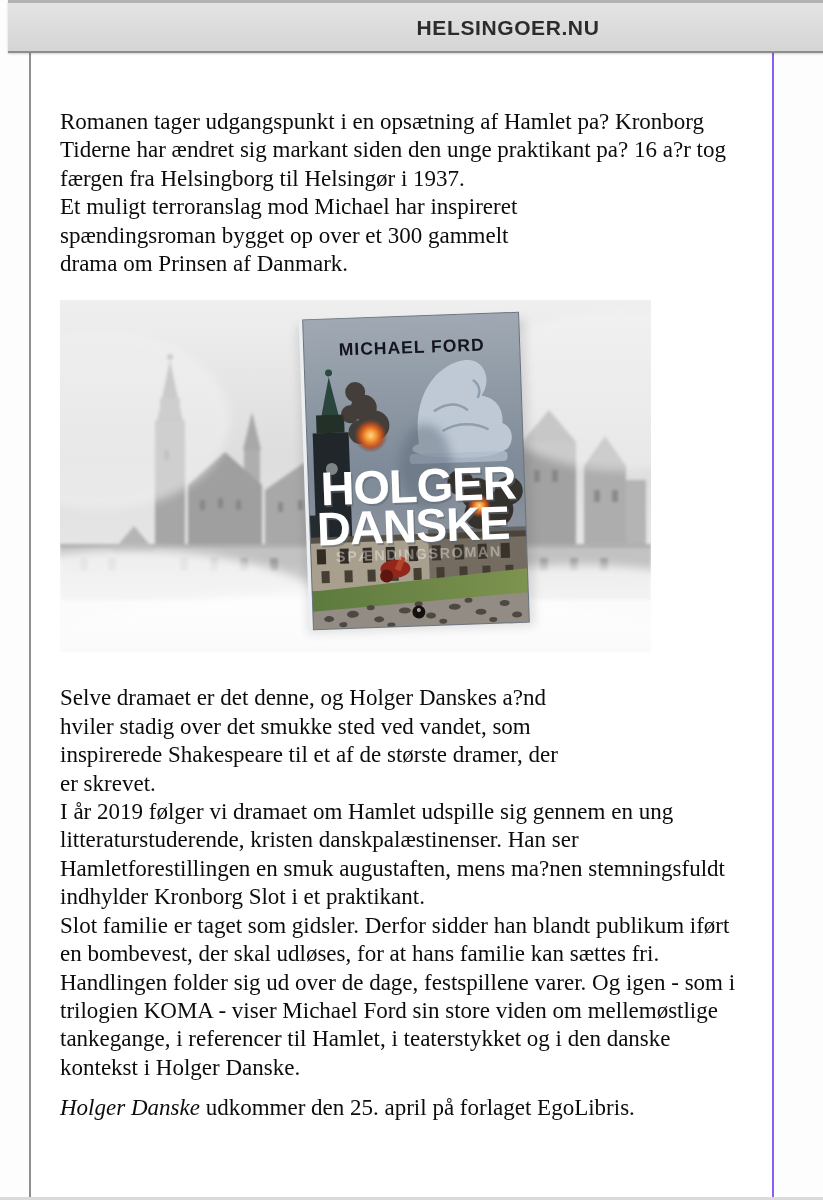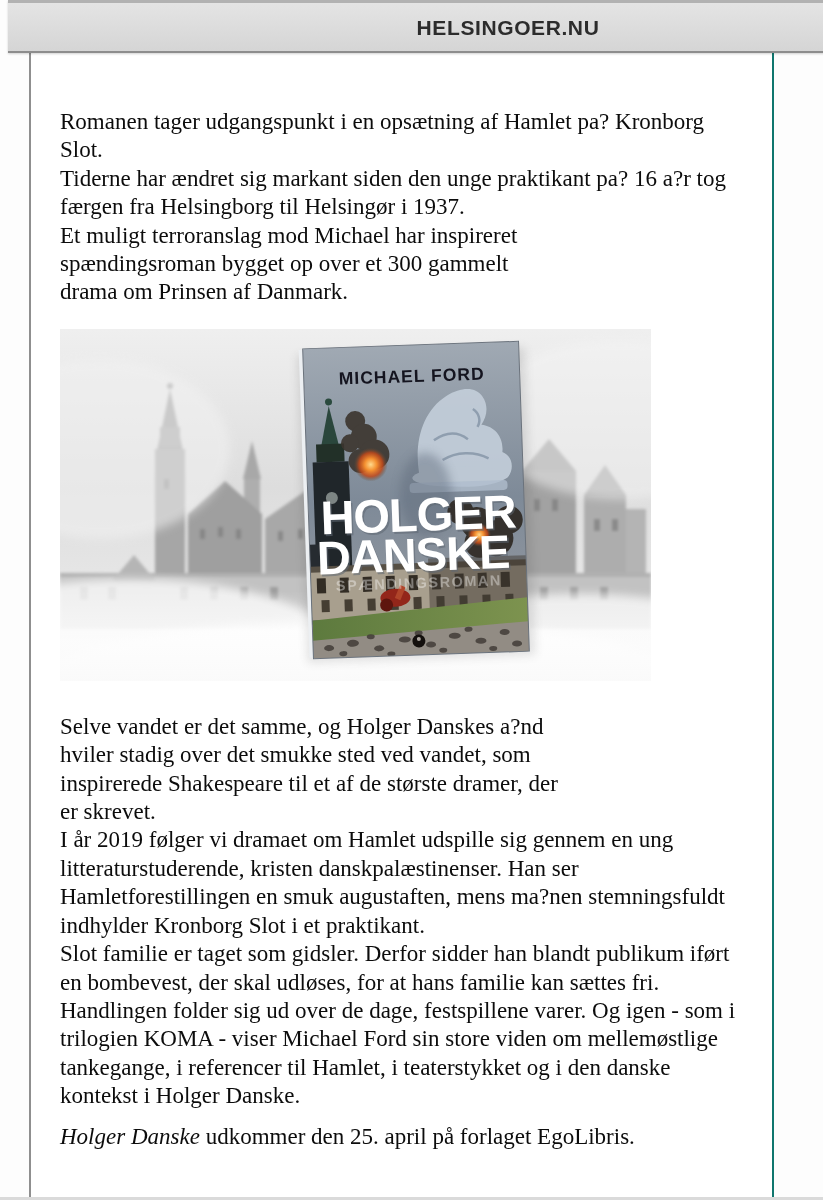--- a/index.html
+++ b/index.html
@@ -20,21 +20,21 @@
   .site-title{
     position:absolute;left:500px;top:13px;transform:translateX(-50%);
     font-family:"Liberation Sans","DejaVu Sans",sans-serif;
     font-size:21px;font-weight:600;letter-spacing:.6px;color:#2c2c2c;
     white-space:nowrap;
   }
   
   .page{
     position:absolute;top:53px;left:29px;width:745px;height:1147px;
     background:#ffffff;
-    border-left:2px solid #8f8f8f;border-right:2px solid #0f766e;
+    border-left:2px solid #8f8f8f;border-right:2px solid #8b5cf6;
     box-sizing:border-box;
     padding:55px 28px 0 29px;
   }
   .ln{
     font-size:23px;line-height:28.4px;color:#0c0c0c;white-space:nowrap;
   }
   .figure-wrap{margin:22px 0 0 0;width:591px;height:352px;}
   .para2{margin-top:32px;}
   .release{
     margin:12px 0 0 0;font-size:23px;line-height:28.4px;color:#0c0c0c;white-space:nowrap;
@@ -51,21 +51,20 @@
 <div class="screen">
 
   <header class="site-header">
     <div class="site-title">HELSINGOER.NU</div>
   </header>
 
   <main class="page">
 
     <div class="para">
       <div class="ln">Romanen tager udgangspunkt i en opsætning af Hamlet pa? Kronborg</div>
-      <div class="ln">Slot.</div>
       <div class="ln">Tiderne har ændret sig markant siden den unge praktikant pa? 16 a?r tog</div>
       <div class="ln">færgen fra Helsingborg til Helsingør i 1937.</div>
       <div class="ln">Et muligt terroranslag mod Michael har inspireret</div>
       <div class="ln">spændingsroman bygget op over et 300 gammelt</div>
       <div class="ln">drama om Prinsen af Danmark.</div>
     </div>
 
     <div class="figure-wrap">
       <svg width="591" height="352" viewBox="0 0 591 352" xmlns="http://www.w3.org/2000/svg">
         <defs>
@@ -283,21 +282,21 @@
               <text x="7" y="226" font-size="47" letter-spacing="-1" fill="#ffffff">DANSKE</text>
               <text x="108" y="243" text-anchor="middle" font-size="14.5" letter-spacing="1.5" fill="#ffffff" opacity=".38">SPÆNDINGSROMAN</text>
             </g>
           </g>
           <rect width="216" height="310" fill="none" stroke="#6a727c" stroke-width="1"></rect>
         </g>
       </svg>
     </div>
 
     <div class="para para2">
-      <div class="ln">Selve vandet er det samme, og Holger Danskes a?nd</div>
+      <div class="ln">Selve dramaet er det denne, og Holger Danskes a?nd</div>
       <div class="ln">hviler stadig over det smukke sted ved vandet, som</div>
       <div class="ln">inspirerede Shakespeare til et af de største dramer, der</div>
       <div class="ln">er skrevet.</div>
       <div class="ln">I år 2019 følger vi dramaet om Hamlet udspille sig gennem en ung</div>
       <div class="ln">litteraturstuderende, kristen danskpalæstinenser. Han ser</div>
       <div class="ln">Hamletforestillingen en smuk augustaften, mens ma?nen stemningsfuldt</div>
       <div class="ln">indhylder Kronborg Slot i et praktikant.</div>
       <div class="ln">Slot familie er taget som gidsler. Derfor sidder han blandt publikum iført</div>
       <div class="ln">en bombevest, der skal udløses, for at hans familie kan sættes fri.</div>
       <div class="ln">Handlingen folder sig ud over de dage, festspillene varer. Og igen - som i</div>

